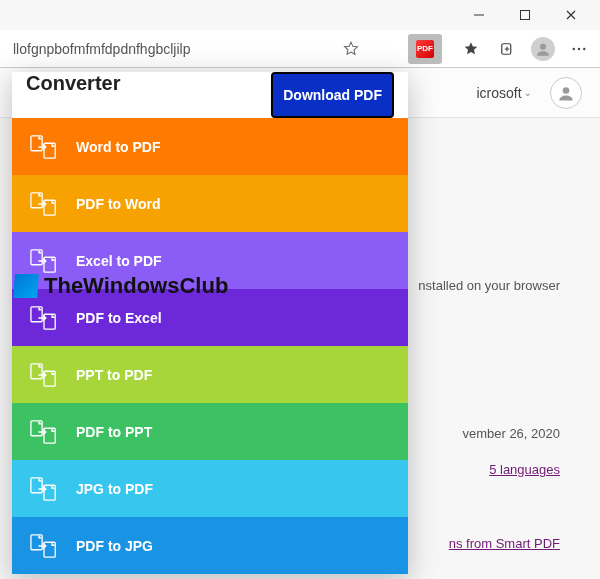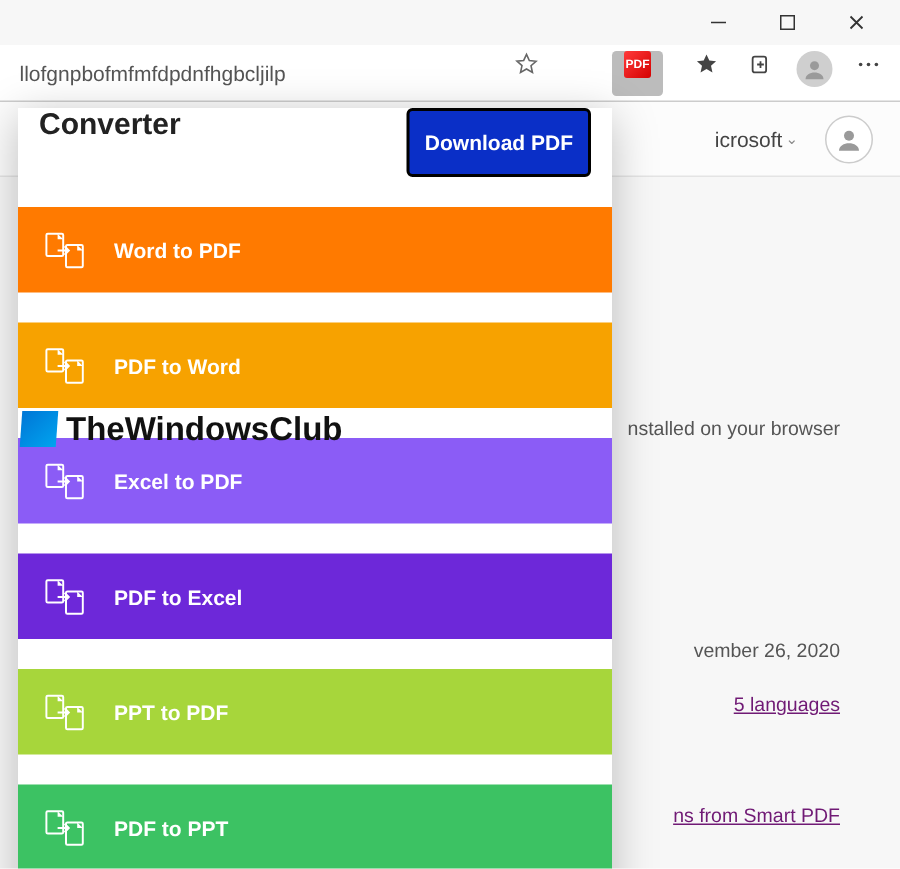--- a/index.html
+++ b/index.html
@@ -36,21 +36,21 @@
       color: #555;
       padding: 4px 8px;
       border: 1px solid transparent;
       white-space: nowrap; overflow: hidden;
     }
     .omnibox-right {
       display: flex; align-items: center; gap: 2px;
     }
     .tool-btn {
       width: 34px; height: 30px;
-      display: flex; justify-content: center;
+      display: flex; align-items: center; justify-content: center;
       border-radius: 3px;
       color: #444;
     }
     .tool-btn.active {
       background: #bcbcbc;
     }
     .ext-icon {
       width: 18px; height: 18px;
       background: linear-gradient(135deg,#ff3b3b,#d40000);
       border-radius: 2px;
@@ -97,21 +97,21 @@
       border-radius: 4px;
       font-size: 14px; font-weight: 600;
       padding: 4px 10px;
     }
     .conv-item {
       height: 57px;
       display: flex; align-items: center;
       gap: 18px;
       padding: 0 18px;
       color: #fff;
-      font-size: 14px; font-weight: 600; margin-top: 20px;
+      font-size: 14px; font-weight: 600;
     }
     .conv-icon {
       width: 28px; height: 28px;
       display: flex; align-items: center; justify-content: center;
     }
     .conv-icon svg { display: block; }
     .side-text {
       position: absolute;
       right: 40px;
       font-size: 13px;
@@ -284,20 +284,32 @@
           <svg width="30" height="26" viewBox="0 0 30 26">
             <rect x="1" y="1" width="12" height="16" rx="1" fill="none" stroke="#fff" stroke-width="1.4"></rect>
             <path d="M9 1l4 4h-4z" fill="#fff"></path>
             <rect x="15" y="9" width="12" height="16" rx="1" fill="none" stroke="#fff" stroke-width="1.4"></rect>
             <path d="M23 9l4 4h-4z" fill="#fff"></path>
             <path d="M9 13 L17 13 M14 10 L17 13 L14 16" fill="none" stroke="#fff" stroke-width="1.4"></path>
           </svg>
         </div>
         <span>PDF to PPT</span>
       </div>
+      <div class="conv-item" style="background: rgb(55, 198, 238);">
+        <div class="conv-icon">
+          <svg width="30" height="26" viewBox="0 0 30 26">
+            <rect x="1" y="1" width="12" height="16" rx="1" fill="none" stroke="#fff" stroke-width="1.4"></rect>
+            <path d="M9 1l4 4h-4z" fill="#fff"></path>
+            <rect x="15" y="9" width="12" height="16" rx="1" fill="none" stroke="#fff" stroke-width="1.4"></rect>
+            <path d="M23 9l4 4h-4z" fill="#fff"></path>
+            <path d="M9 13 L17 13 M14 10 L17 13 L14 16" fill="none" stroke="#fff" stroke-width="1.4"></path>
+          </svg>
+        </div>
+        <span>JPG to PDF</span>
+      </div>
       <div class="conv-item" style="background: rgb(25, 147, 228);">
         <div class="conv-icon">
           <svg width="30" height="26" viewBox="0 0 30 26">
             <rect x="1" y="1" width="12" height="16" rx="1" fill="none" stroke="#fff" stroke-width="1.4"></rect>
             <path d="M9 1l4 4h-4z" fill="#fff"></path>
             <rect x="15" y="9" width="12" height="16" rx="1" fill="none" stroke="#fff" stroke-width="1.4"></rect>
             <path d="M23 9l4 4h-4z" fill="#fff"></path>
             <path d="M9 13 L17 13 M14 10 L17 13 L14 16" fill="none" stroke="#fff" stroke-width="1.4"></path>
           </svg>
         </div>

